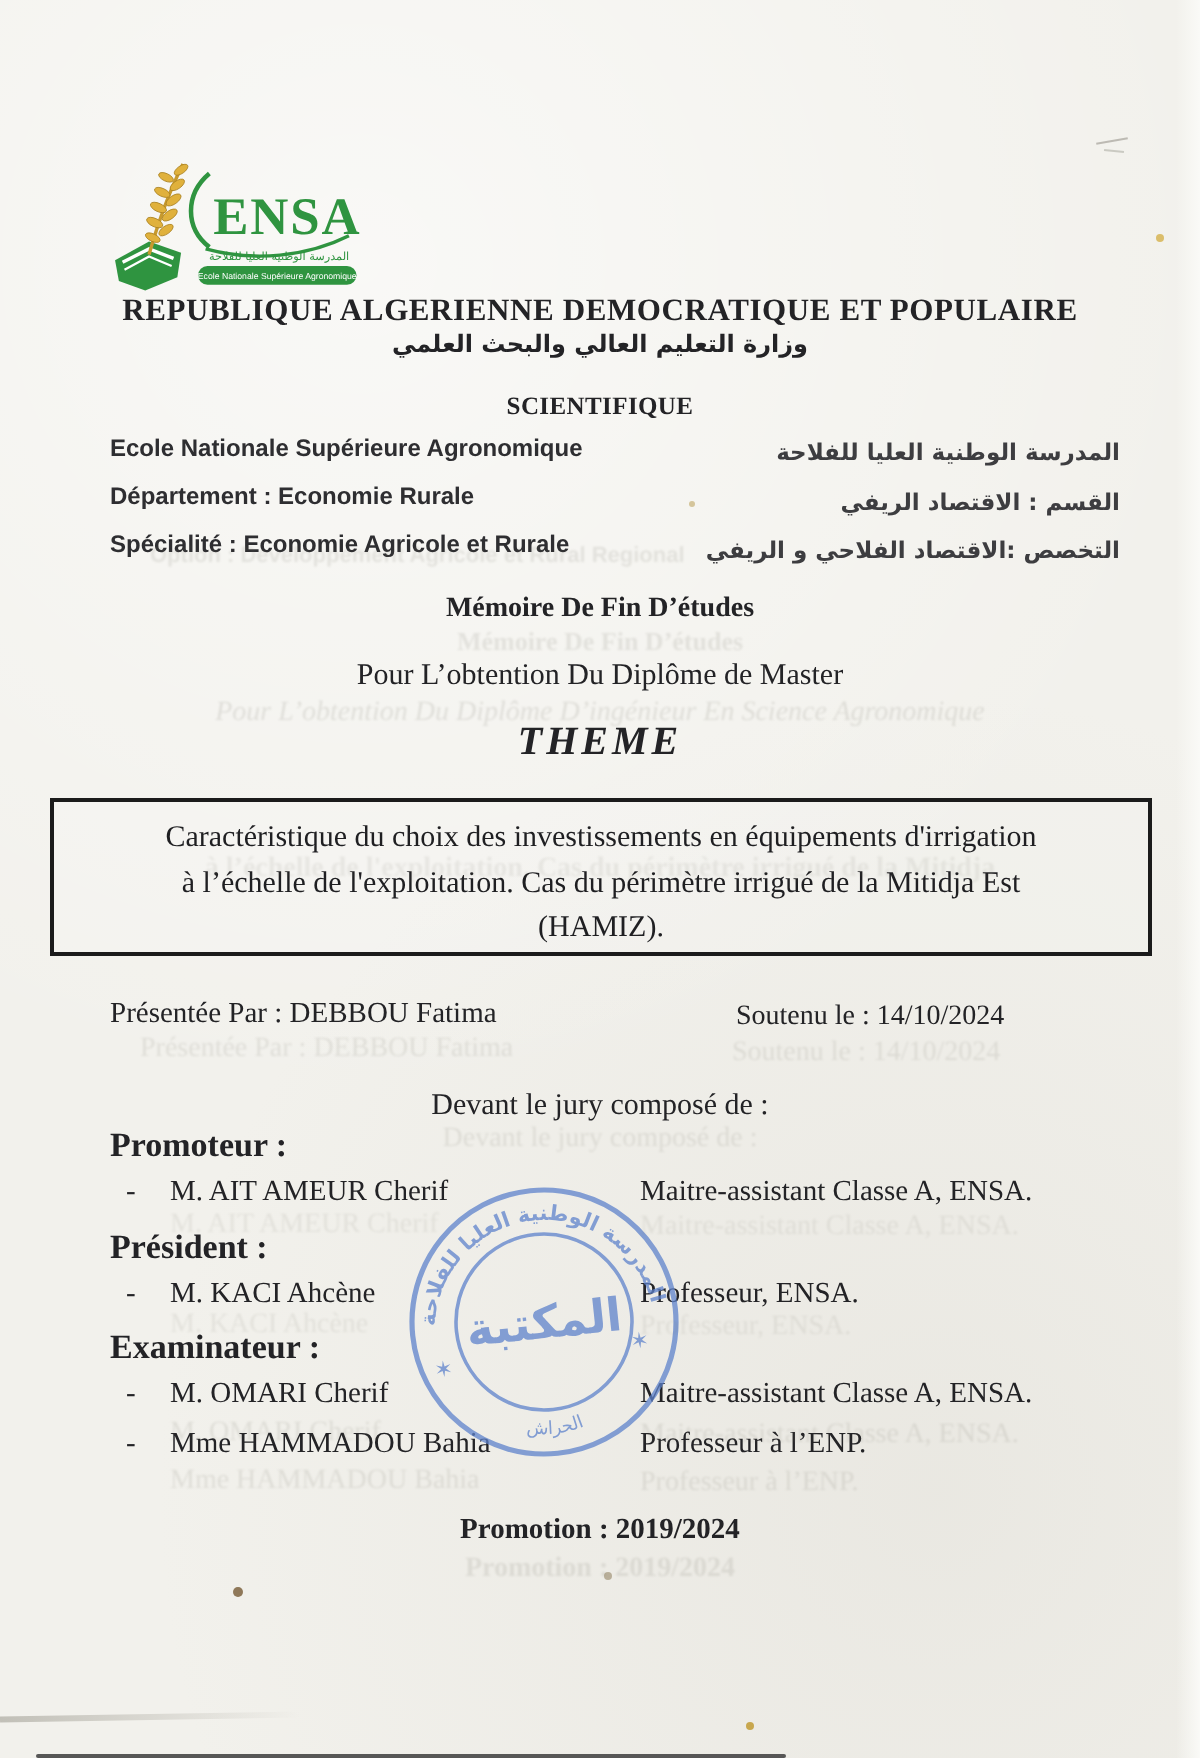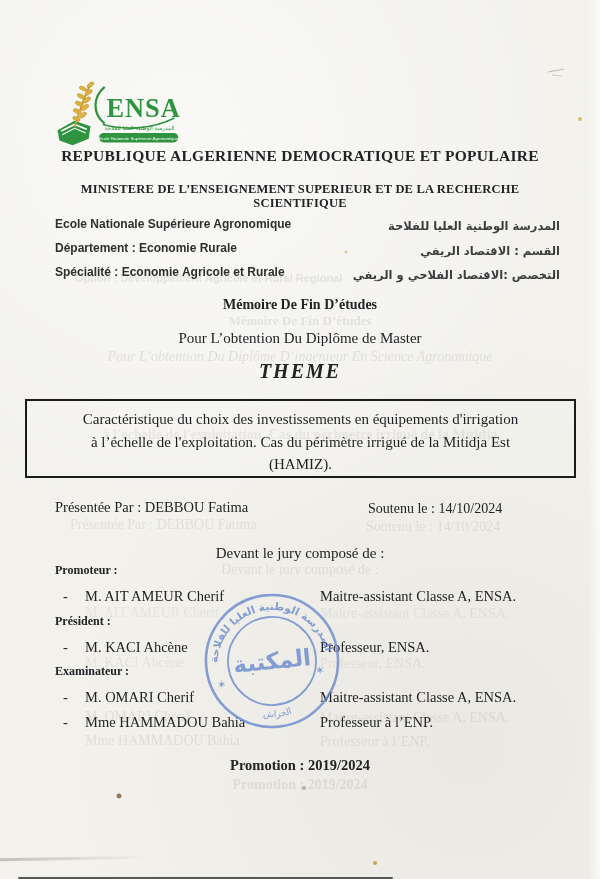--- a/index.html
+++ b/index.html
@@ -35,21 +35,21 @@
     left:25px; top:399px; width:551px; height:79px;
     border:2px solid #1b1b1b; padding-top:7px; text-align:center;
     background:rgba(255,255,255,.12);
   }
   .theme-box .line { font-size:15px; font-weight:normal; line-height:22.5px; color:#1f1f22; }
 
   .presented { left:55px; top:499px; font-size:14.5px; }
   .defended { left:368px; top:501px; font-size:14px; }
   .jury-heading { top:545px; font-size:15px; }
 
-  .jury-role { left:55px; font-size:12px; font-weight:bold; }
+  .jury-role { left:55px; font-size:17px; font-weight:bold; }
   .jury-row { left:55px; width:510px; height:18px; font-size:14.5px; }
   .jury-row .dash { position:absolute; left:8px; }
   .jury-row .name { position:absolute; left:30px; }
   .jury-row .title { position:absolute; left:265px; }
 
   .promotion { top:757px; font-size:14.5px; font-weight:bold; }
 
   
   .ghost { position:absolute; color:#6f6d60; opacity:.14; filter:blur(.4px);
            font-family:"Liberation Serif", serif; font-size:14px; white-space:nowrap; }
@@ -104,21 +104,21 @@
     </g>
     <path d="M58,11 C45,22 45,40 58,50" stroke="#2f9440" stroke-width="2.4" fill="none"></path>
     <path d="M56,51 C82,58 110,55 132,44" stroke="#2f9440" stroke-width="1.8" fill="none"></path>
     <text x="60" y="43" font-size="28" font-weight="bold" fill="#2f9440" font-family="Liberation Serif, serif" letter-spacing="1">ENSA</text>
     <text x="95" y="57" font-size="6" fill="#2f9440" text-anchor="middle" font-family="DejaVu Sans, sans-serif">المدرسة الوطنية العليا للفلاحة</text>
     <rect x="52" y="60" width="84" height="10" rx="5" fill="#2f9440"></rect>
     <text x="94" y="67" font-size="4.6" fill="#ffffff" text-anchor="middle" font-family="Liberation Sans, sans-serif">Ecole Nationale Supérieure Agronomique</text>
   </svg>
 
   <div class="abs ctr h-republic-fr">REPUBLIQUE ALGERIENNE DEMOCRATIQUE ET POPULAIRE</div>
-  <div class="abs ctr h-ministry-fr1">MINISTERE DE L’ENSEIGNEMENT SUPERIEUR ET DE LA RECHERCHE</div>
+  <div class="abs ctr ar h-ministry-ar">وزارة التعليم العالي والبحث العلمي</div>
   <div class="abs ctr h-ministry-fr2">SCIENTIFIQUE</div>
 
   <div class="abs school-fr" style="top:217px;">Ecole Nationale Supérieure Agronomique</div>
   <div class="abs ar school-ar" style="top:219px;">المدرسة الوطنية العليا للفلاحة</div>
   <div class="abs school-fr" style="top:241px;">Département : Economie Rurale</div>
   <div class="abs ar school-ar" style="top:244px;">القسم : الاقتصاد الريفي</div>
   <div class="abs school-fr" style="top:265px;">Spécialité : Economie Agricole et Rurale</div>
   <div class="abs ar school-ar" style="top:268px;">التخصص :الاقتصاد الفلاحي و الريفي</div>
 
   <div class="abs ctr memoir-kind">Mémoire De Fin D’études</div>

